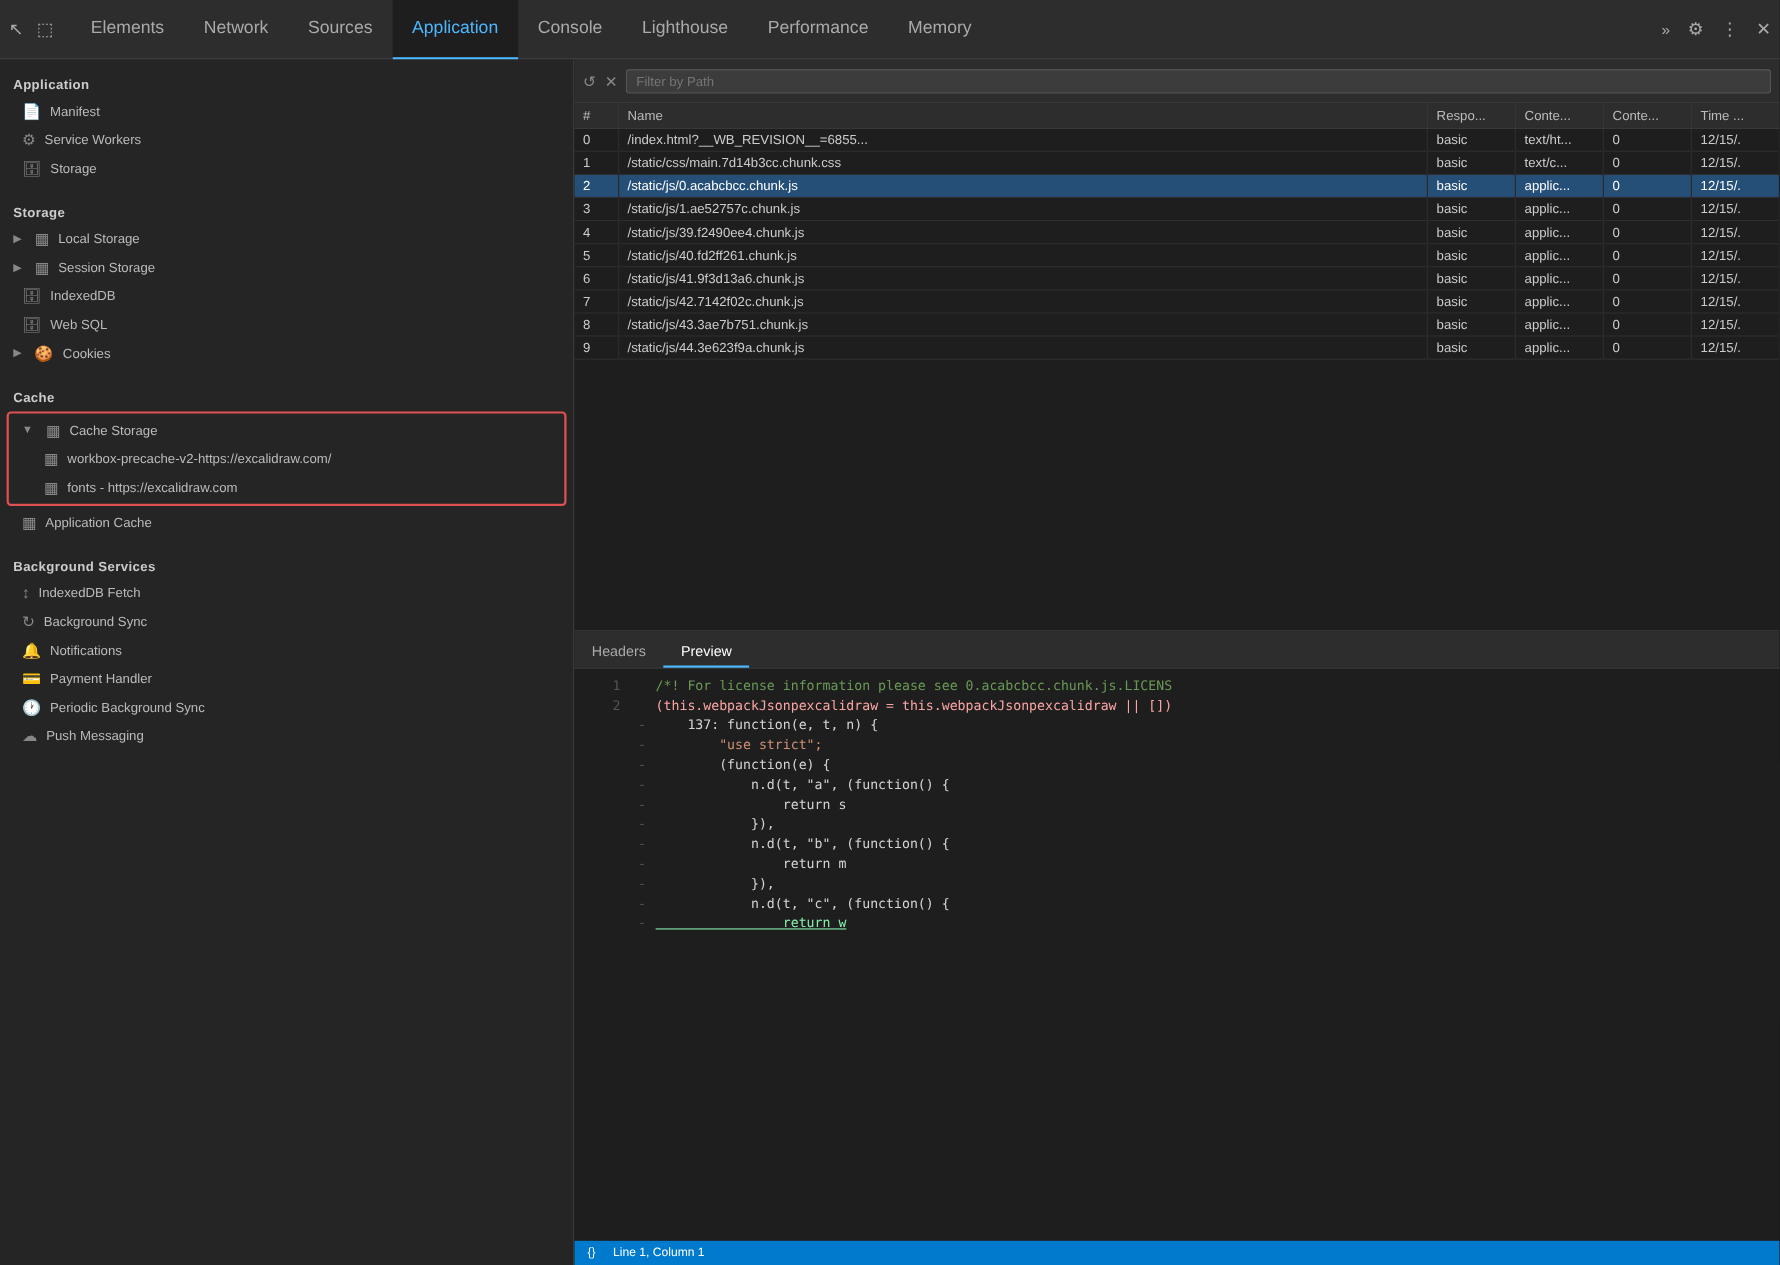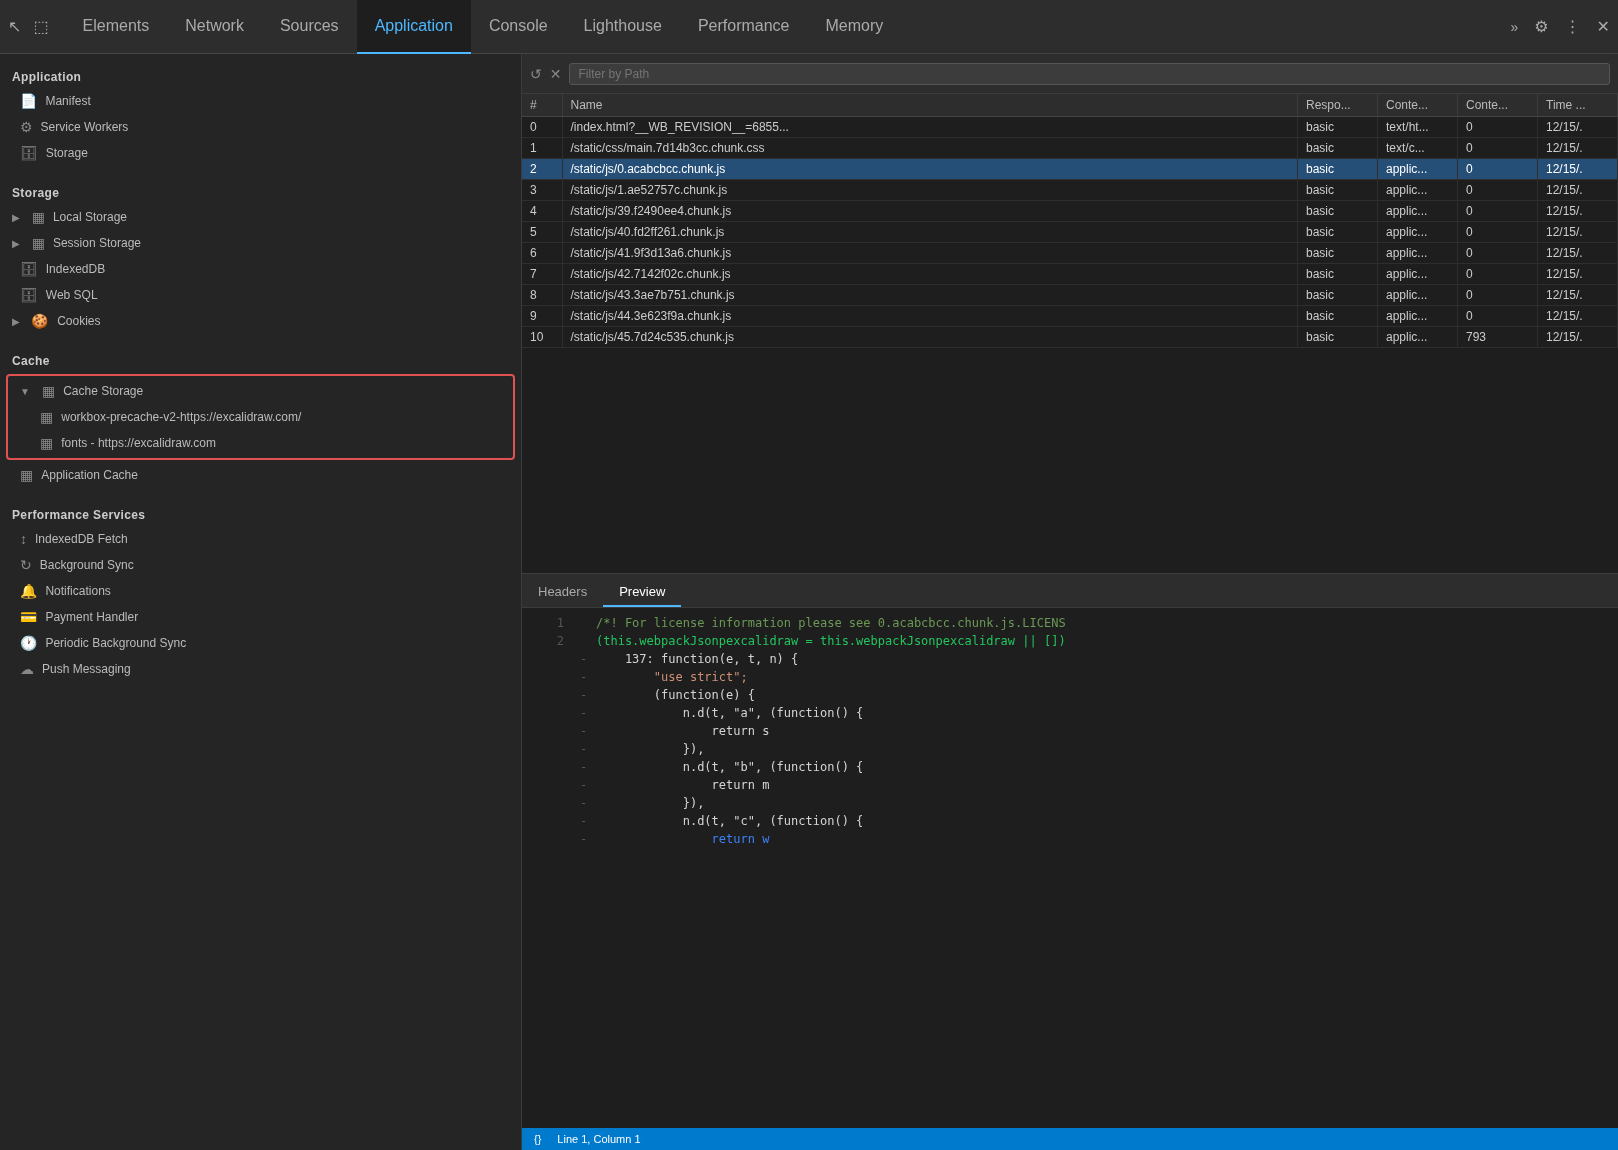--- a/index.html
+++ b/index.html
@@ -350,21 +350,21 @@
         <span class="icon">▦</span>
         <span>fonts - https://excalidraw.com</span>
       </div>
     </div>
 
     <div class="nav-item">
       <span class="icon">▦</span>
       <span>Application Cache</span>
     </div>
 
-    <div class="section-header" style="margin-top:12px;">Performance Services</div>
+    <div class="section-header" style="margin-top:12px;">Background Services</div>
     <div class="nav-item">
       <span class="icon">↕</span>
       <span>IndexedDB Fetch</span>
     </div>
     <div class="nav-item">
       <span class="icon">↻</span>
       <span>Background Sync</span>
     </div>
     <div class="nav-item">
       <span class="icon">🔔</span>
@@ -481,48 +481,40 @@
     <td class="col-time">12/15/.</td>
   </tr>
               <tr>
     <td class="col-num">9</td>
     <td class="col-name">/static/js/44.3e623f9a.chunk.js</td>
     <td class="col-response">basic</td>
     <td class="col-content-type">applic...</td>
     <td class="col-content2">0</td>
     <td class="col-time">12/15/.</td>
   </tr>
-              <tr>
-    <td class="col-num">10</td>
-    <td class="col-name">/static/js/45.7d24c535.chunk.js</td>
-    <td class="col-response">basic</td>
-    <td class="col-content-type">applic...</td>
-    <td class="col-content2">793</td>
-    <td class="col-time">12/15/.</td>
-  </tr>
             </tbody>
         </table>
       </div>
     </div>
 
     <div class="preview-panel">
       <div class="preview-tabs">
         <div class="preview-tab">Headers</div>
         <div class="preview-tab active">Preview</div>
       </div>
       <div class="code-view" id="code-view">
       <div class="code-line">
     <span class="line-num">1</span>
     <span class="line-dash" style="color:#555;"></span>
     <span class="code-content" style="color:#6a9955;">/*! For license information please see 0.acabcbcc.chunk.js.LICENS</span>
   </div>
           <div class="code-line">
     <span class="line-num">2</span>
     <span class="line-dash" style="color:#555;"></span>
-    <span class="code-content" style="color:#22c55e;">(this.webpackJsonpexcalidraw = this.webpackJsonpexcalidraw || [])</span>
+    <span class="code-content" style="color:#fca5a5;">(this.webpackJsonpexcalidraw = this.webpackJsonpexcalidraw || [])</span>
   </div>
           <div class="code-line">
     <span class="line-num"></span>
     <span class="line-dash" style="color:#555;">-</span>
     <span class="code-content" style="color:#d4d4d4;">    137: function(e, t, n) {</span>
   </div>
           <div class="code-line">
     <span class="line-num"></span>
     <span class="line-dash" style="color:#555;">-</span>
     <span class="code-content" style="color:#ce9178;">        "use strict";</span>
@@ -563,21 +555,21 @@
     <span class="code-content" style="color:#d4d4d4;">            }),</span>
   </div>
           <div class="code-line">
     <span class="line-num"></span>
     <span class="line-dash" style="color:#555;">-</span>
     <span class="code-content" style="color:#d4d4d4;">            n.d(t, "c", (function() {</span>
   </div>
           <div class="code-line">
     <span class="line-num"></span>
     <span class="line-dash" style="color:#555;">-</span>
-    <span class="code-content" style="color:#3b82f6;">                return w</span>
+    <span class="code-content" style="color:#86efac;text-decoration:underline;">                return w</span>
   </div>
         </div>
       <div class="status-bar">
         <span>{}</span>
         <span>Line 1, Column 1</span>
       </div>
     </div>
 
   </div>
 </div>

